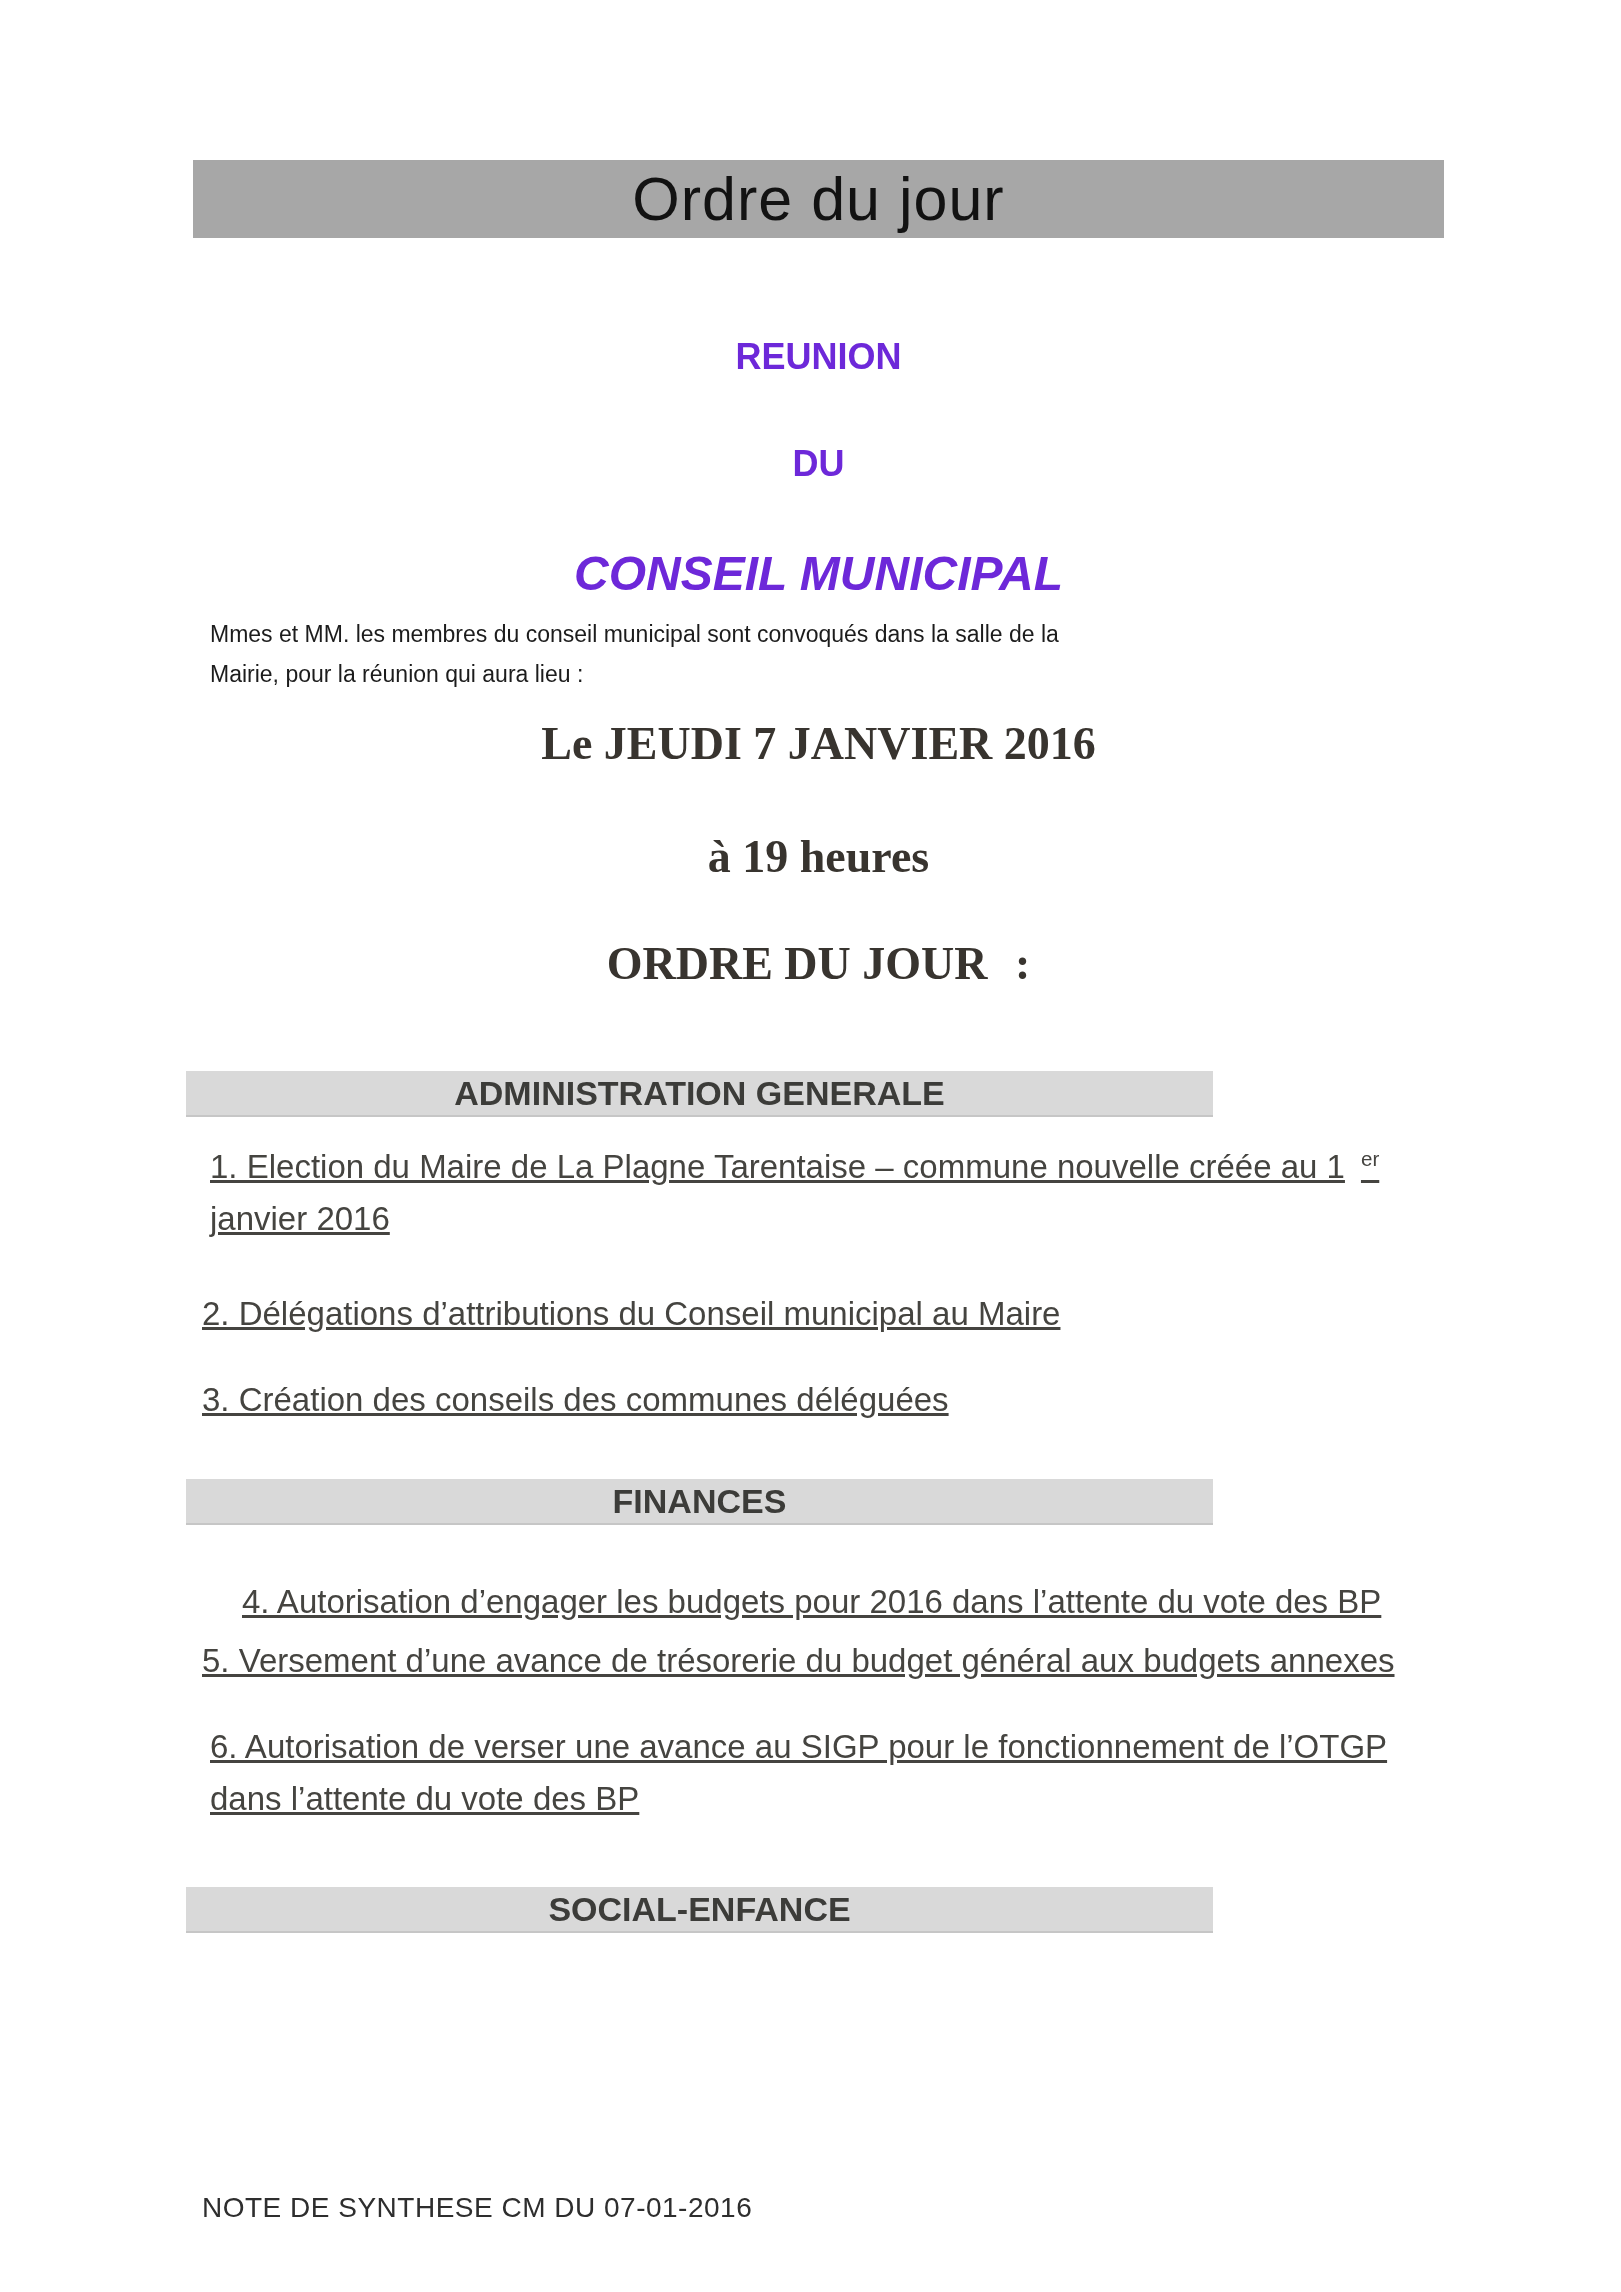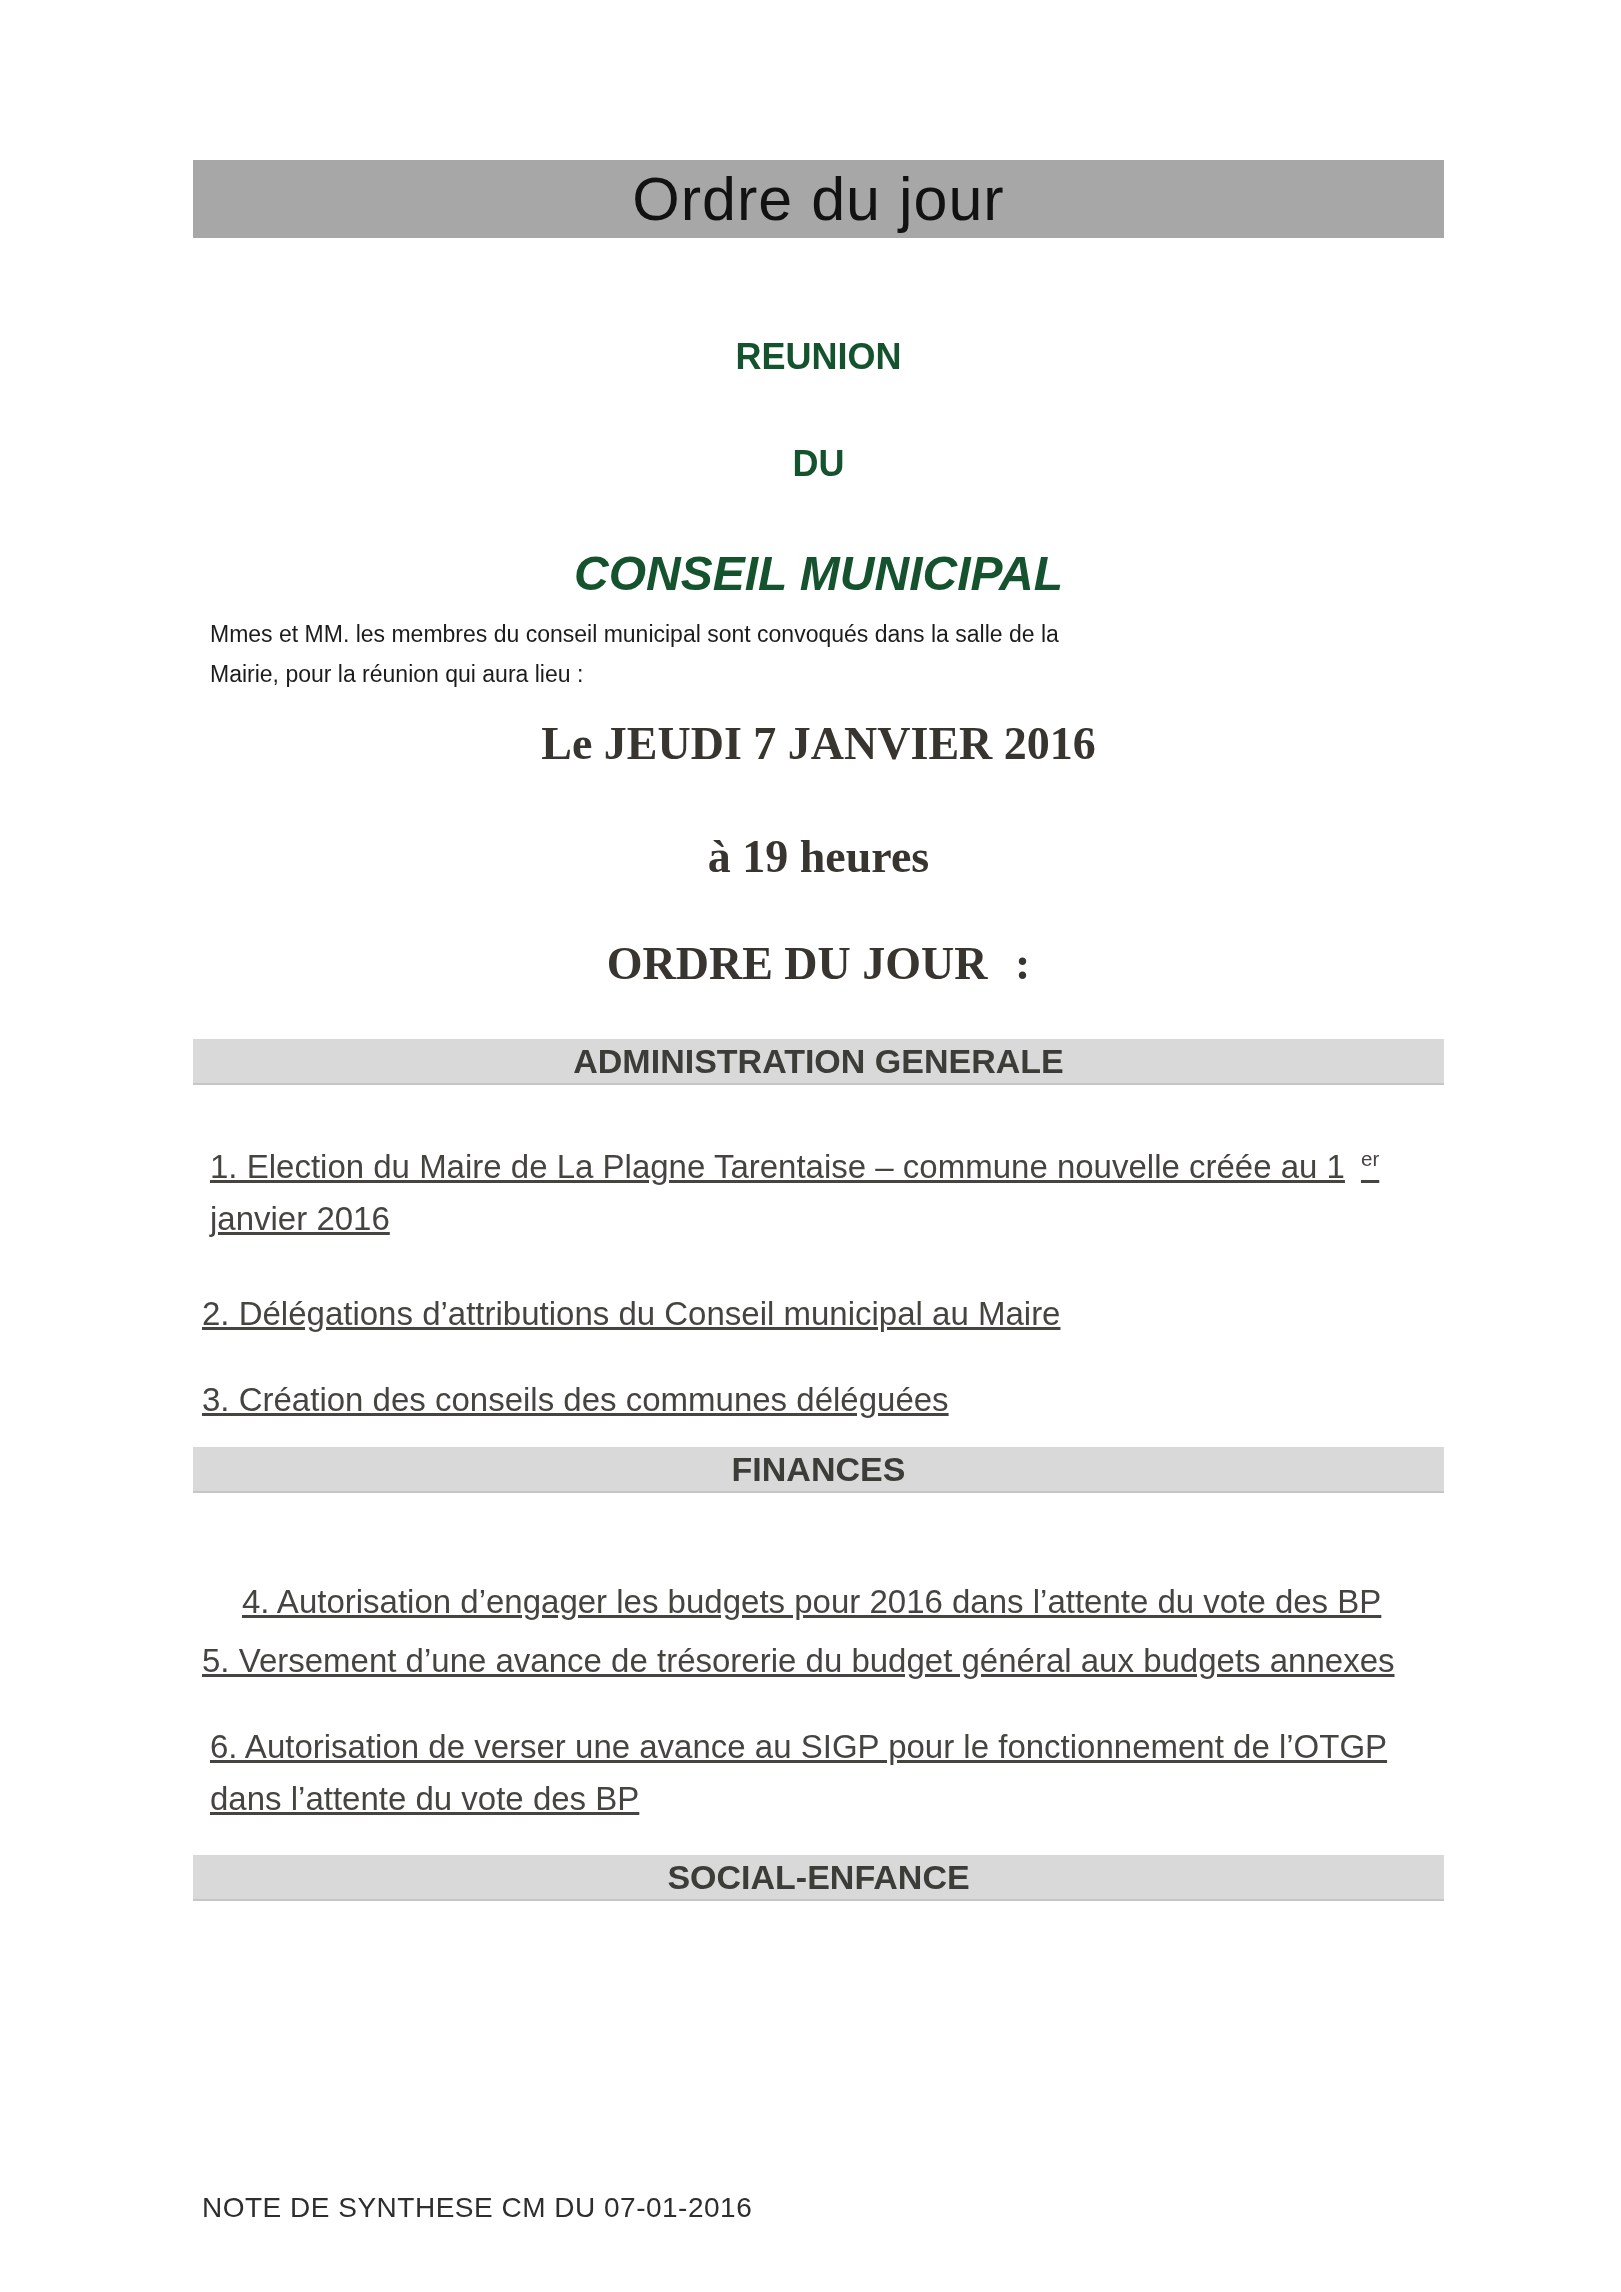--- a/index.html
+++ b/index.html
@@ -22,44 +22,44 @@
   .title-banner .title-text {
     font-size: 61px; font-weight: 400; letter-spacing: 1px;
     color: #121212;
   }
 
   .center-block {
     position: absolute; left: 185px; width: 1251px;
     text-align: center;
   }
 
-  .h-sans { font-size: 36px; font-weight: 700; color: #14532d; }
+  .h-sans { font-size: 36px; font-weight: 700; color: #6d28d9; }
   .h-sans.italic { font-style: italic; font-size: 48px; }
 
   .intro {
     position: absolute; left: 186px; top: 598px; width: 1274px;
     font-size: 23px; line-height: 40px; color: #1c1c1c;
     text-align: left;
   }
 
   .h-serif {
     font-family: "Liberation Serif", serif;
     font-weight: 700; color: #38342f; font-size: 46px;
   }
   .u-line {
     text-underline-offset: 6.9px;
     text-decoration-thickness: 2.9px;
   }
 
   
   .section-banner {
-    position: absolute; left: 185px; width: 1251px; height: 46px;
+    position: absolute; left: 178px; width: 1027px; height: 46px;
     background: #d9d9d9;
     border-bottom: 2px solid #c6c6c6;
-    display: flex; align-items: center; justify-content: center;
+    display: flex; align-items: center; justify-content: center; margin-top: 32px;
   }
   .section-banner .section-title {
     font-size: 34px; font-weight: 700; color: #3c3c39;
   }
 
   
   .item {
     position: absolute; left: 186px; width: 1274px;
     font-size: 33px; line-height: 52px; color: #454440;
     text-align: left;

